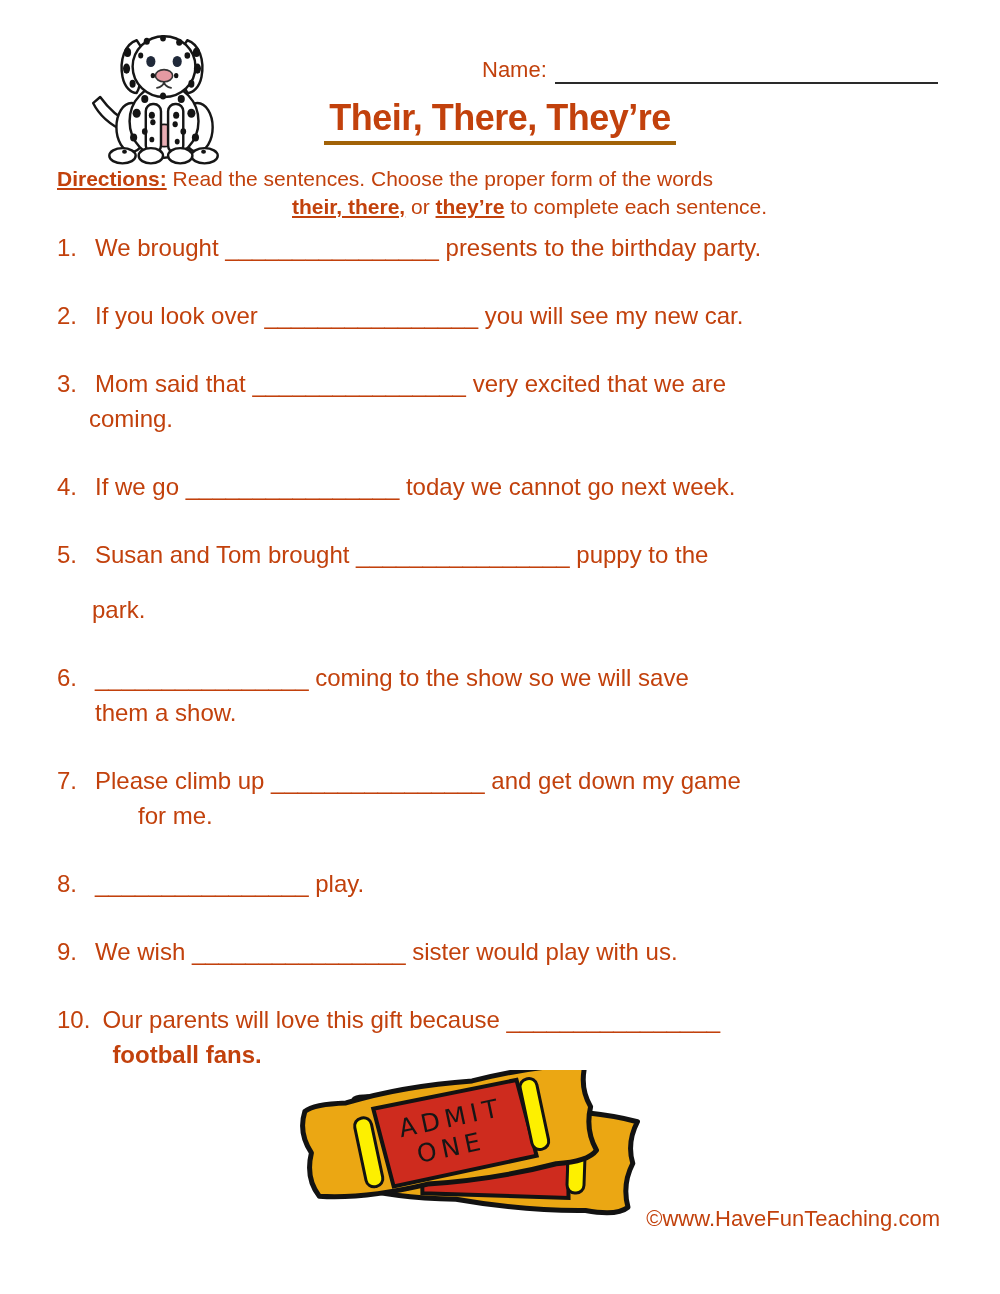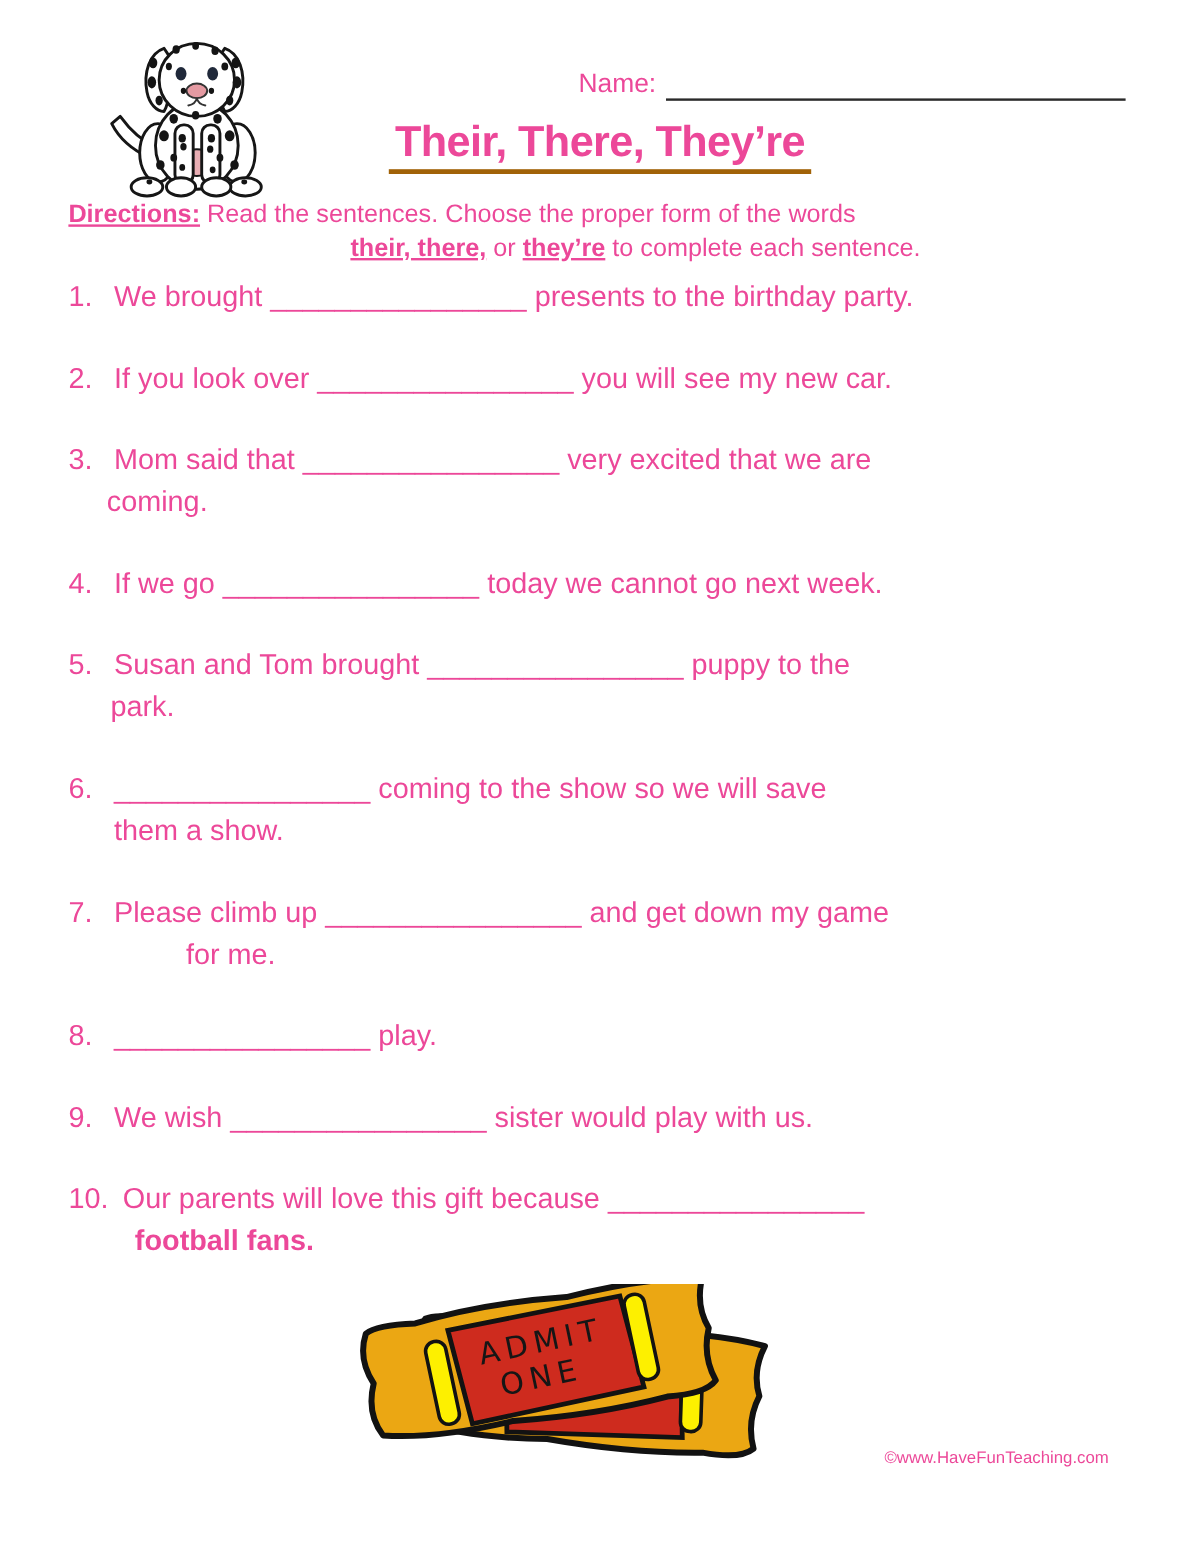--- a/index.html
+++ b/index.html
@@ -4,21 +4,21 @@
 <style>
   * { margin:0; padding:0; box-sizing:border-box; }
   html,body { background:#ffffff; }
   .page {
     position:relative;
     width:1000px;
     height:1294px;
     background:#ffffff;
     overflow:hidden;
     font-family:"Liberation Sans", sans-serif;
-    color:#ec4899;
+    color:#c2410c;
   }
   .puppy { position:absolute; left:86px; top:28px; width:152px; height:142px; }
 
   .name-row {
     position:absolute; left:482px; top:56px; right:62px;
     display:flex; align-items:flex-end;
     font-size:22px; line-height:28px;
   }
   .name-line {
     flex:1 1 auto; margin-left:8px;
@@ -36,28 +36,28 @@
   .directions { position:absolute; left:57px; top:165px; width:880px; font-size:21px; line-height:28px; }
   .directions .b, .dir-label { font-weight:bold;text-decoration:underline; }
   .dir-line2 { margin-left:235px; }
 
   .sentences { position:absolute; left:57px; top:230px; width:886px; font-size:24px; }
   .sent { display:flex; margin-bottom:33px; white-space:nowrap; }
   .sent .num { min-width:26px; line-height:35px; }
   .sent .txt { margin-left:12px; }
   .sent .line { line-height:35px; }
   .s3  .line:nth-child(2){ margin-left:-6px; }
-  .s5  .line:nth-child(2){ margin-left:-3px; }
-  .s7  .line:nth-child(2){ margin-left:60px; }
+  .s5  .line:nth-child(2){ margin-left:-3px;margin-top:20px; }
+  .s7  .line:nth-child(2){ margin-left:43px; }
   .s8  .line:nth-child(2){ margin-left:18px; }
   .s10 .line:nth-child(2){ margin-left:10px;font-weight:bold; }
 
   .ticket { position:absolute; left:298px; top:1070px; width:345px; height:150px; }
 
-  .copyright { position:absolute; right:76px; top:1206px; font-size:14px; }
+  .copyright { position:absolute; right:60px; top:1206px; font-size:22px; }
 </style>
 </head>
 <body>
 
 <div class="page">
 
   <svg class="puppy" viewBox="0 0 150 140" aria-hidden="true">
     <g stroke="#161616" stroke-width="2.4" fill="#ffffff" stroke-linejoin="round" stroke-linecap="round">
       <path d="M 38,102 Q 16,92 7,74 L 14,68 Q 27,86 44,94 Z"></path>
       <ellipse cx="45" cy="98" rx="15" ry="24"></ellipse>

